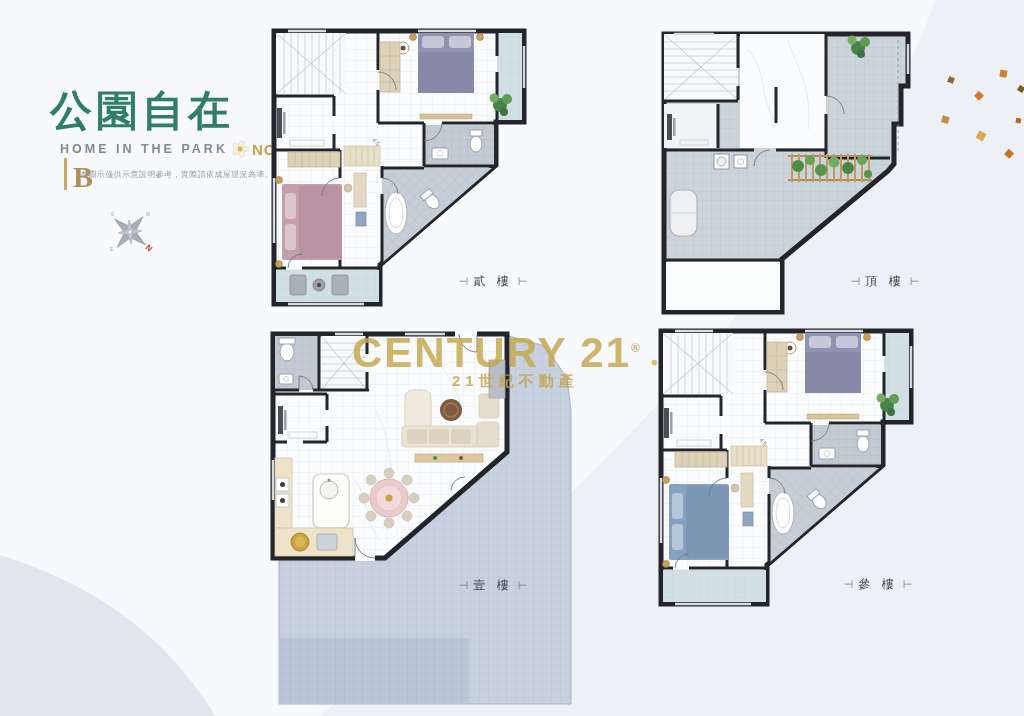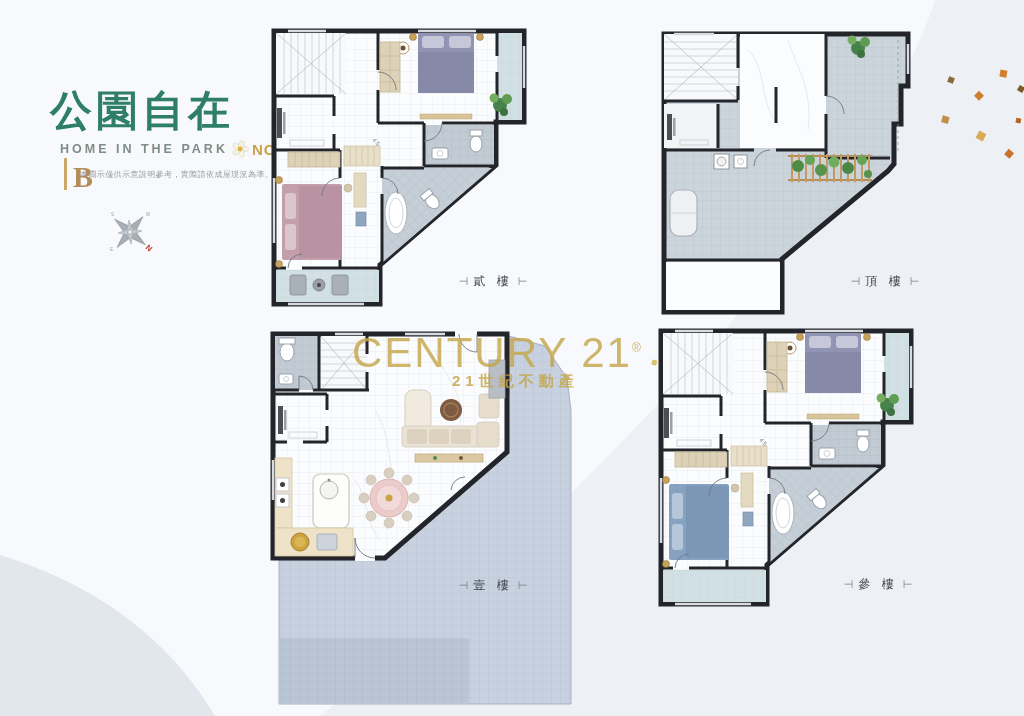--- a/index.html
+++ b/index.html
@@ -14,21 +14,21 @@
   .brand-no{font-size:15px;font-weight:bold;color:#c9a24b;letter-spacing:1px;}
   .sec{left:64px;top:158px;display:flex;align-items:flex-end;gap:6px;}
   .sec-bar{width:3px;height:32px;background:#c9a86a;}
   .sec-b{font-family:"Liberation Serif",serif;font-size:30px;line-height:.9;
          font-weight:bold;color:#b28d58;}
   .sec-h{font-size:15px;font-weight:bold;color:#3d4144;letter-spacing:.5px;padding-bottom:3px;}
   .sec-note{left:80px;top:169px;font-size:8px;color:#989ca1;letter-spacing:.4px;}
   .floor-label{width:90px;display:flex;align-items:center;justify-content:center;gap:5px;
                font-size:12px;color:#3f464d;letter-spacing:4px;z-index:6;}
   .floor-label .brk{font-size:11px;color:#77808a;letter-spacing:0;}
-  .wm{left:352px;top:329px;width:340px;font-size:42px;font-weight:normal;
+  .wm{left:352px;top:329px;width:340px;font-size:42px;font-weight:bold;
       color:rgba(196,166,74,.82);letter-spacing:2px;z-index:7;white-space:nowrap;}
   .wm .reg{font-size:12px;vertical-align:super;}
   .wm-sub{left:452px;top:372px;font-size:15px;font-weight:bold;letter-spacing:5px;
           color:rgba(196,166,74,.85);z-index:7;white-space:nowrap;}
   .w{stroke:#23252a;stroke-width:3;fill:none;}
   .door{stroke:#70767d;stroke-width:.9;fill:none;}
   .win{stroke:#d7dbe0;stroke-width:2.4;fill:none;}
   .steps{stroke:#c9ced4;stroke-width:.8;fill:none;}
   .diag{stroke:#b9c0c7;stroke-width:.8;fill:none;}
   .marble{stroke:#e6e9ec;stroke-width:1;fill:none;}

